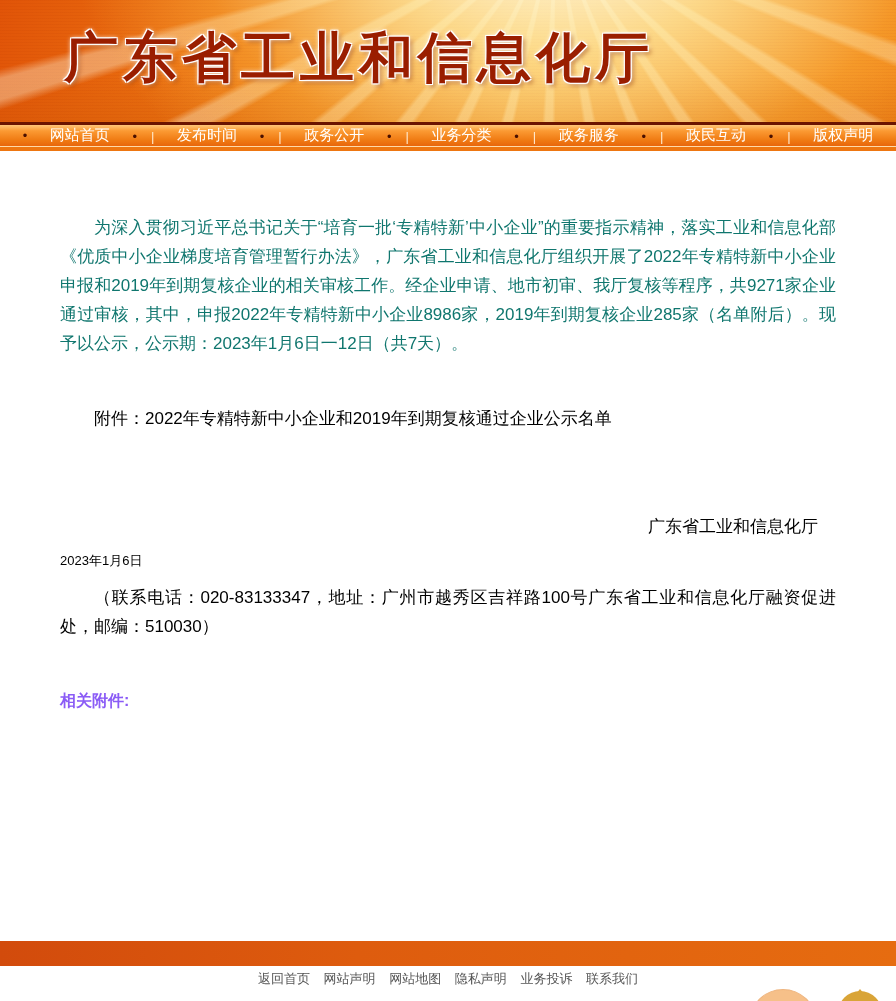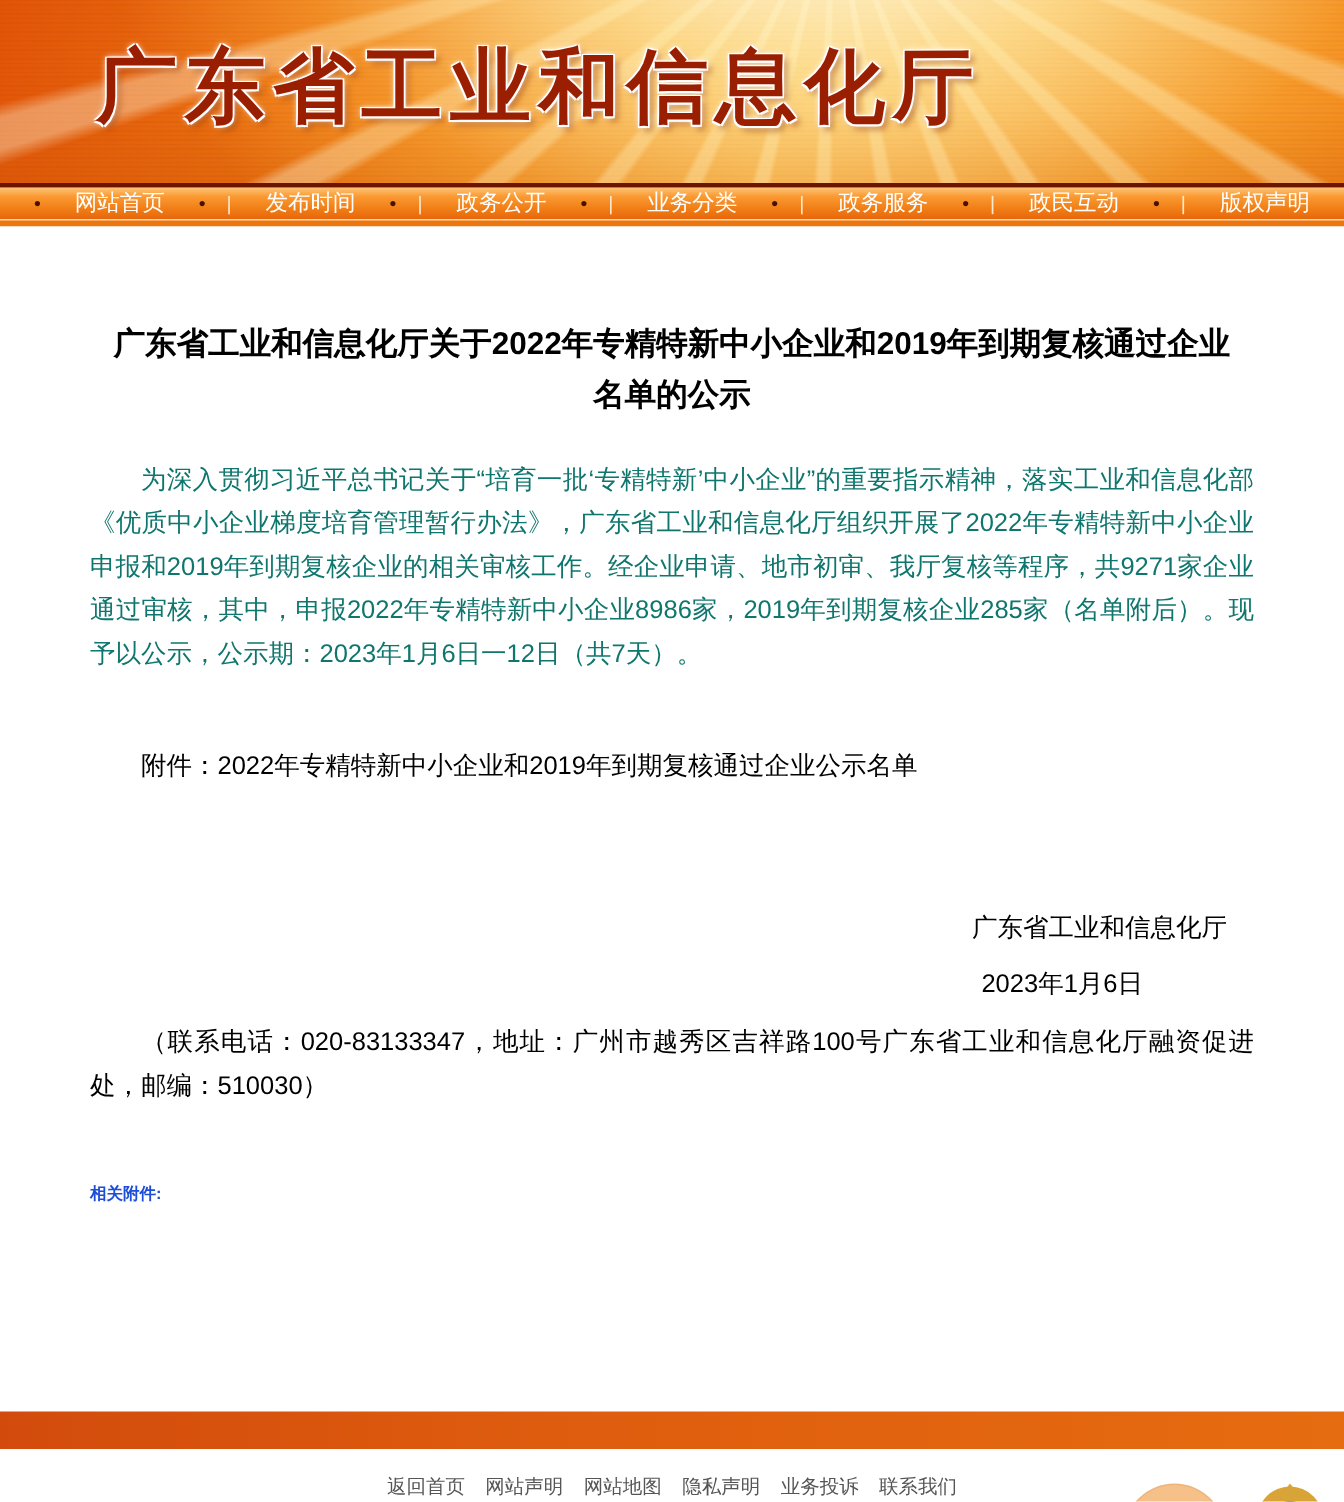--- a/index.html
+++ b/index.html
@@ -46,26 +46,26 @@
     text-align:center; font-size:21px; font-weight:bold; color:#000;
     line-height:34px; max-width:760px; margin:0 auto 24px auto;
   }
   .meta { text-align:center; font-size:13px; color:#333; margin-bottom:29px; }
   .meta span { margin:0 4px; }
   .meta .gray { color:#999; }
   .meta .btn { cursor:pointer; }
   .para { font-size:17px; color:#0f766e; line-height:29px; text-indent:2em; text-align:justify; }
   .attach-line { font-size:17px; color:#000; line-height:29px; text-indent:2em; margin-top:46px; cursor:pointer; }
   .sign { text-align:right; font-size:17px; color:#000; padding-right:18px; margin-top:82px; }
-  .sign-date { text-align:right; font-size:17px; color:#000; padding-right:74px; margin-top:14px; }
+  .sign-date { font-size:13px; color:#000; padding-right:74px; margin-top:14px; }
   .contact { font-size:17px; color:#000; line-height:29px; text-indent:2em; margin-top:13px; text-align:justify; }
-  .related-head { margin-top:50px; font-size:11px; font-weight:bold; color:#1d4ed8; }
+  .related-head { margin-top:50px; font-size:16px; font-weight:bold; color:#8b5cf6; }
   
   .footer-bar { height:25px; background:linear-gradient(90deg, #d24b0c 0%, #de5c0e 40%, #e66c10 100%); }
-  .footer-links { text-align:center; padding-top:16px; font-size:13px; color:#555; }
+  .footer-links { text-align:center; padding-top:4px; font-size:13px; color:#555; }
   .footer-links a { color:#555; text-decoration:none; margin:0 5px; cursor:pointer; }
   .badge1 {
     position:absolute; right:80px; bottom:-52px; width:66px; height:64px; border-radius:50%;
     background:radial-gradient(circle at 50% 55%, #e85a2a 0 30%, #f6c089 31% 70%, #f3b678 100%);
     border:1px solid #eeb47e;
   }
   .badge2 {
     position:absolute; right:14px; bottom:-34px; width:44px; height:44px; border-radius:50%;
     background:radial-gradient(circle at 50% 70%, #1c3f8f 0 55%, #d9a437 56% 100%);
   }
@@ -94,21 +94,20 @@
   <span><span class="dot">•</span><span class="pipe">|</span></span>
   <a>政务服务</a>
   <span><span class="dot">•</span><span class="pipe">|</span></span>
   <a>政民互动</a>
   <span><span class="dot">•</span><span class="pipe">|</span></span>
   <a>版权声明</a>
 </div>
 <div class="nav-strip"></div>
 
 <div class="main">
-  <div class="art-title">广东省工业和信息化厅关于2022年专精特新中小企业和2019年到期复核通过企业名单的公示</div>
 
 
   <div class="para">为深入贯彻习近平总书记关于“培育一批‘专精特新’中小企业”的重要指示精神，落实工业和信息化部《优质中小企业梯度培育管理暂行办法》，广东省工业和信息化厅组织开展了2022年专精特新中小企业申报和2019年到期复核企业的相关审核工作。经企业申请、地市初审、我厅复核等程序，共9271家企业通过审核，其中，申报2022年专精特新中小企业8986家，2019年到期复核企业285家（名单附后）。现予以公示，公示期：2023年1月6日一12日（共7天）。</div>
 
   <div class="attach-line">附件：2022年专精特新中小企业和2019年到期复核通过企业公示名单</div>
 
   <div class="sign">广东省工业和信息化厅</div>
   <div class="sign-date">2023年1月6日</div>
   <div class="contact">（联系电话：020-83133347，地址：广州市越秀区吉祥路100号广东省工业和信息化厅融资促进处，邮编：510030）</div>
 

